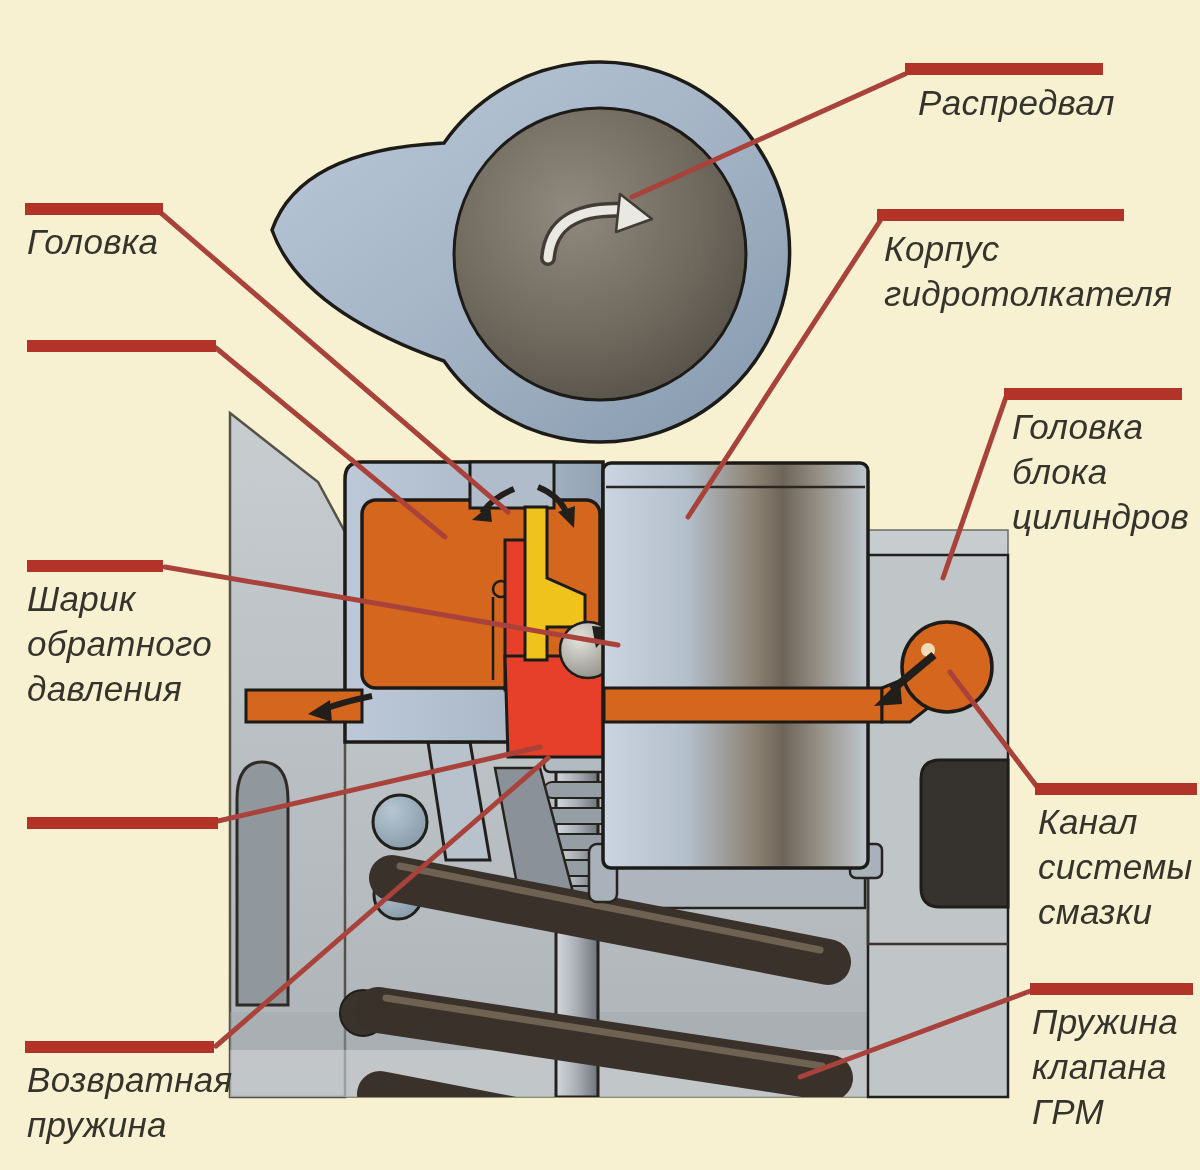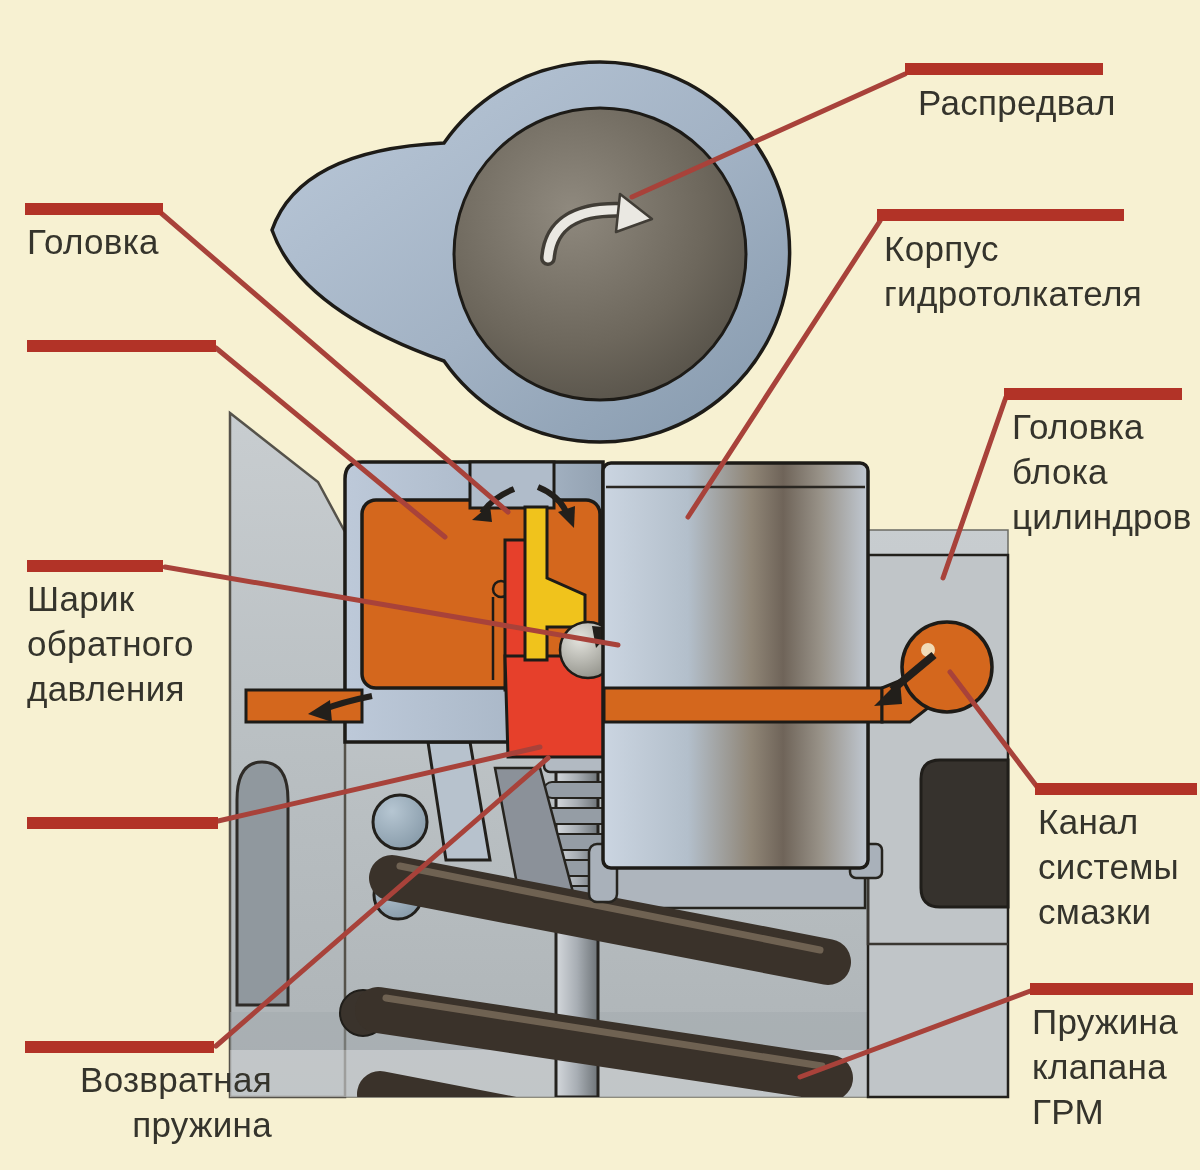--- a/index.html
+++ b/index.html
@@ -7,36 +7,37 @@
     width:1200px;height:1170px;
     background:#f7f1d2;
     font-family:"Liberation Sans", sans-serif;
     position:relative;
     overflow:hidden;
   }
   #stage{position:absolute;left:0;top:0;width:1200px;height:1170px;}
   #art{position:absolute;left:0;top:0;}
   .label{
     position:absolute;
+    font-style:italic;
     font-size:35px;
     line-height:45px;
     color:#35342c;
     letter-spacing:.3px;
     white-space:normal;
   }
   .lbl-camshaft        {left:918px; top:80px;   width:230px;}
   .lbl-housing         {left:884px; top:226px;  width:272px;}
   .lbl-cylhead         {left:1012px;top:404px;  width:185px;}
   .lbl-oilchannel      {left:1038px;top:799px;  width:180px;}
   .lbl-grmspring       {left:1032px;top:999px;  width:180px;}
   .lbl-plunger         {left:27px;  top:219px;  width:220px;}
   .lbl-lowchamber      {left:27px;  top:356px;  width:195px;}
   .lbl-checkball       {left:27px;  top:576px;  width:200px;}
   .lbl-highchamber     {left:27px;  top:833px;  width:195px;}
-  .lbl-returnspring    {left:27px;  top:1057px; width:245px;text-align:right;}
+  .lbl-returnspring    {left:27px;  top:1057px; width:245px;}
 </style>
 </head>
 <body>
 
 <div id="stage">
 
 <svg id="art" width="1200" height="1170" viewBox="0 0 1200 1170">
   <defs>
     <linearGradient id="gradHead" x1="0" y1="0" x2="0" y2="1">
       <stop offset="0" stop-color="#c8cdd0"></stop>

